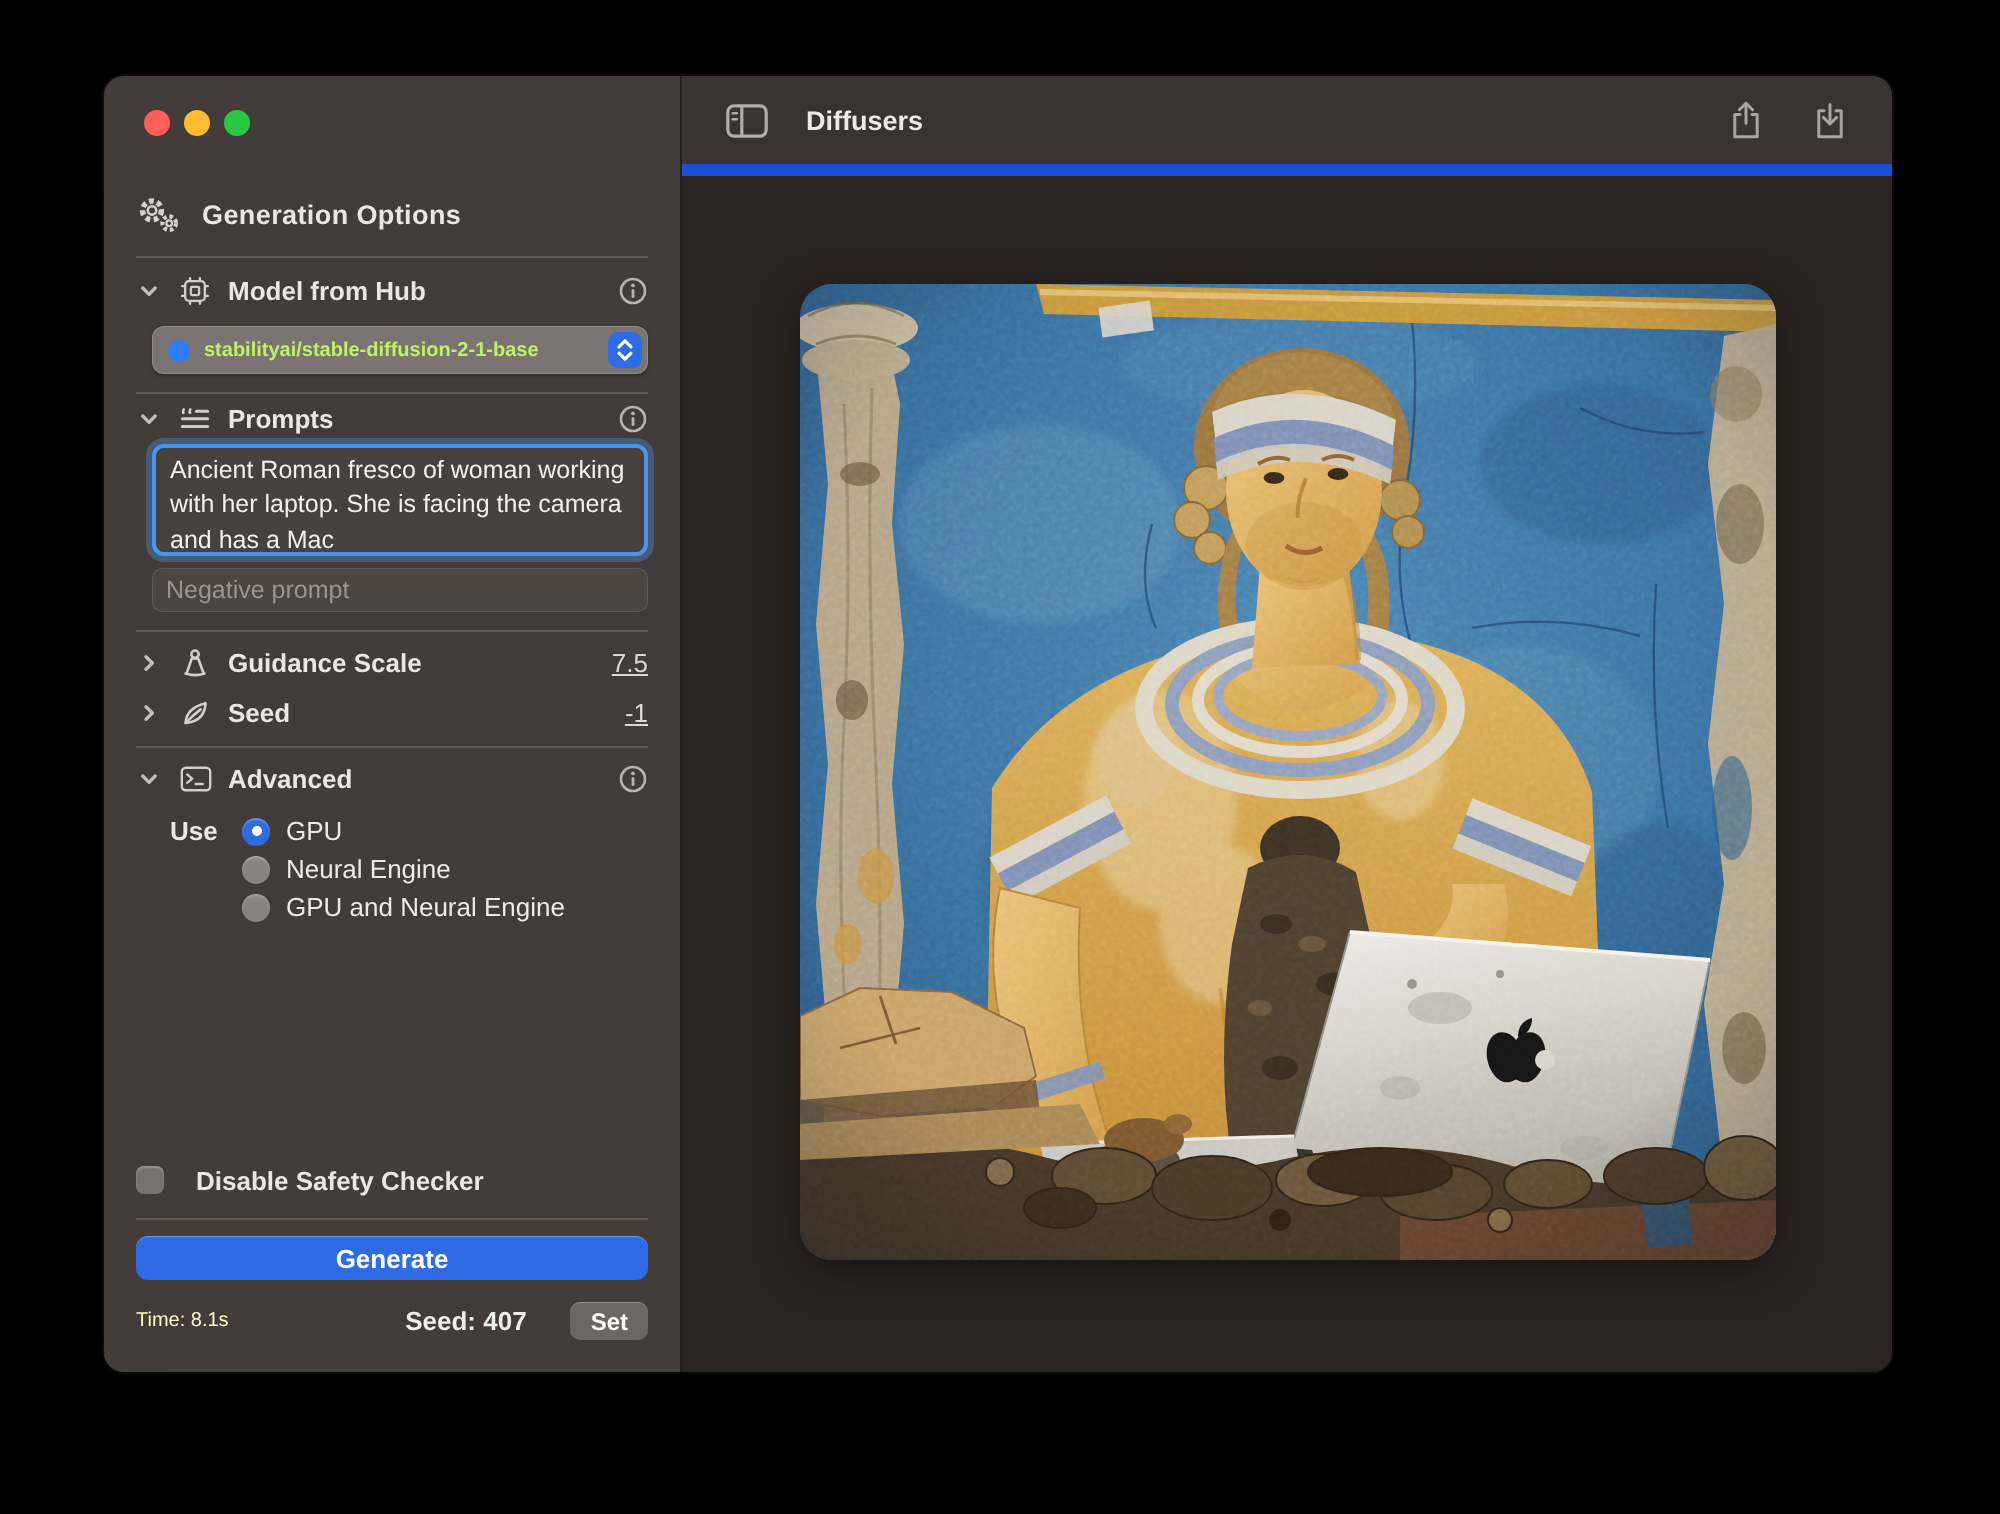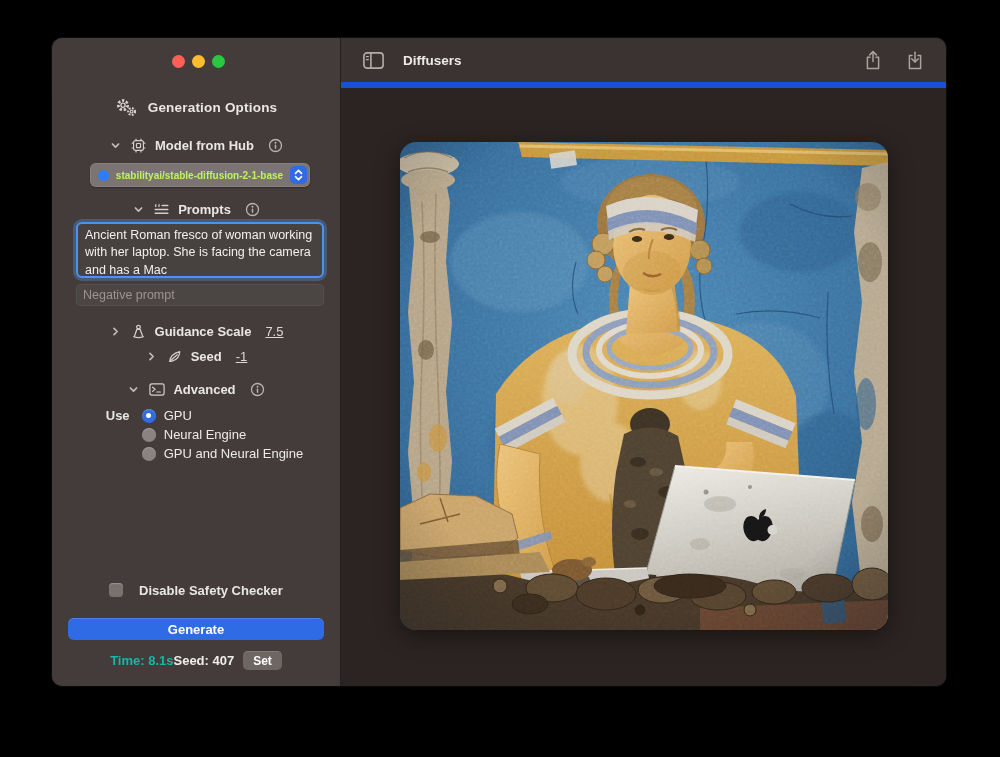--- a/index.html
+++ b/index.html
@@ -5,21 +5,21 @@
   * { margin:0; padding:0; box-sizing:border-box; }
   html,body { width:1000px; height:757px; background:#000; overflow:hidden;
               font-family:"Liberation Sans", sans-serif; }
 
   .window { position:absolute; left:52px; top:38px; width:894px; height:648px;
             border-radius:10px; overflow:hidden; display:flex;
             background:#2b2422; box-shadow:0 22px 60px rgba(0,0,0,.6), 0 0 0 1px rgba(255,255,255,.06); }
 
   
   .sidebar { width:289px; flex:0 0 289px; background:#433c3a; border-right:1px solid #242020;
-             display:flex; flex-direction:column; padding:0 16px; color:#e9e6e4;align-items:center; }
+             display:flex; flex-direction:column; padding:0 16px; color:#e9e6e4; }
   .traffic { display:flex; gap:7px; margin:17px 0 0 4px; }
   .tl { width:13px; height:13px; border-radius:50%; display:inline-block; }
 
   .sb-header { display:flex; align-items:center; gap:10px; margin-top:30px; }
   .sb-header .ttl { font-size:13.5px; font-weight:700; letter-spacing:.2px; }
 
   .divider { height:1px; background:rgba(255,255,255,.14); margin-top:11px; flex:0 0 1px; }
 
   .row { display:flex; align-items:center; gap:7px; height:26px; }
   .row .chev { width:13px; display:flex; justify-content:center; flex:0 0 13px; }
@@ -67,22 +67,22 @@
   .chk-row { display:flex; align-items:center; gap:16px; height:20px; }
   .checkbox { width:14px; height:14px; border-radius:4px; background:#78726f;
               box-shadow:inset 0 1px 1px rgba(255,255,255,.25); }
   .chk-lbl { font-size:13px; font-weight:700; }
 
   .generate { margin-top:8px; height:22px; border:none; border-radius:6px; background:#2f6be4;
               color:#fff; font-family:"Liberation Sans",sans-serif; font-size:13px; font-weight:700;
               width:100%; cursor:pointer; box-shadow:inset 0 .5px 0 rgba(255,255,255,.3); }
 
   .status { display:flex; align-items:center; margin-top:11px; padding-bottom:16px; }
-  .status .time { font-size:13px; font-weight:700; color:#14b8a6; }
-  .status .seed { font-size:13px; font-weight:700; color:#f0eeec; margin-right:9px; }
+  .status .time { font-size:10px; font-weight:400; color:#fef9c3; }
+  .status .seed { font-size:13px; font-weight:700; color:#f0eeec; margin-right:22px; }
   .set-btn { height:19px; border:none; border-radius:5px; background:#6d6764; color:#fff;
              font-family:"Liberation Sans",sans-serif; font-size:12px; font-weight:700;
              padding:0 10px; cursor:pointer; box-shadow:inset 0 .5px 0 rgba(255,255,255,.25); }
 
   
   .main { flex:1; display:flex; flex-direction:column; background:#2b2422; }
   .titlebar { height:50px; flex:0 0 50px; background:#3a3331; border-bottom:6px solid #1d4ed8;
               display:flex; align-items:center; padding:0 22px; }
   .titlebar .title { color:#eceae8; font-size:13.5px; font-weight:700; margin-left:19px; }
   .tb-sp { flex:1; }

